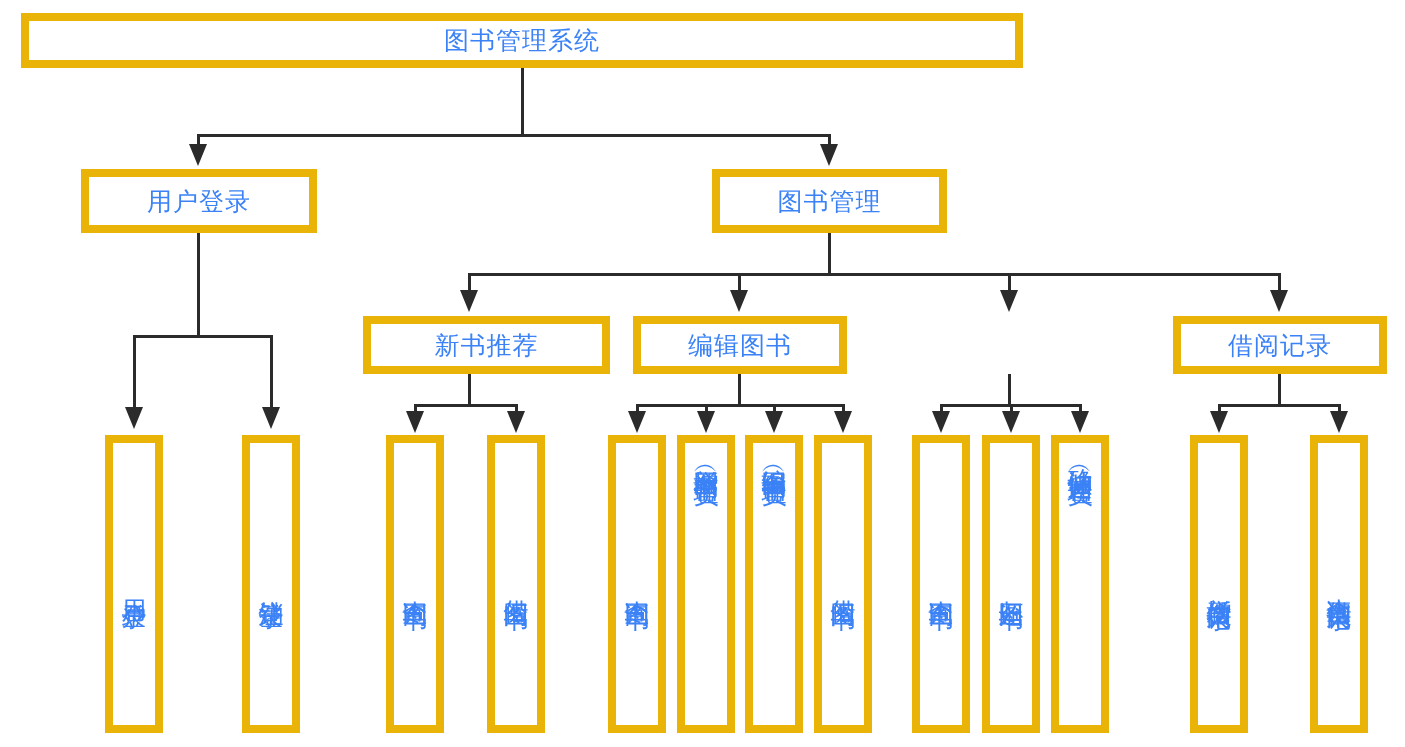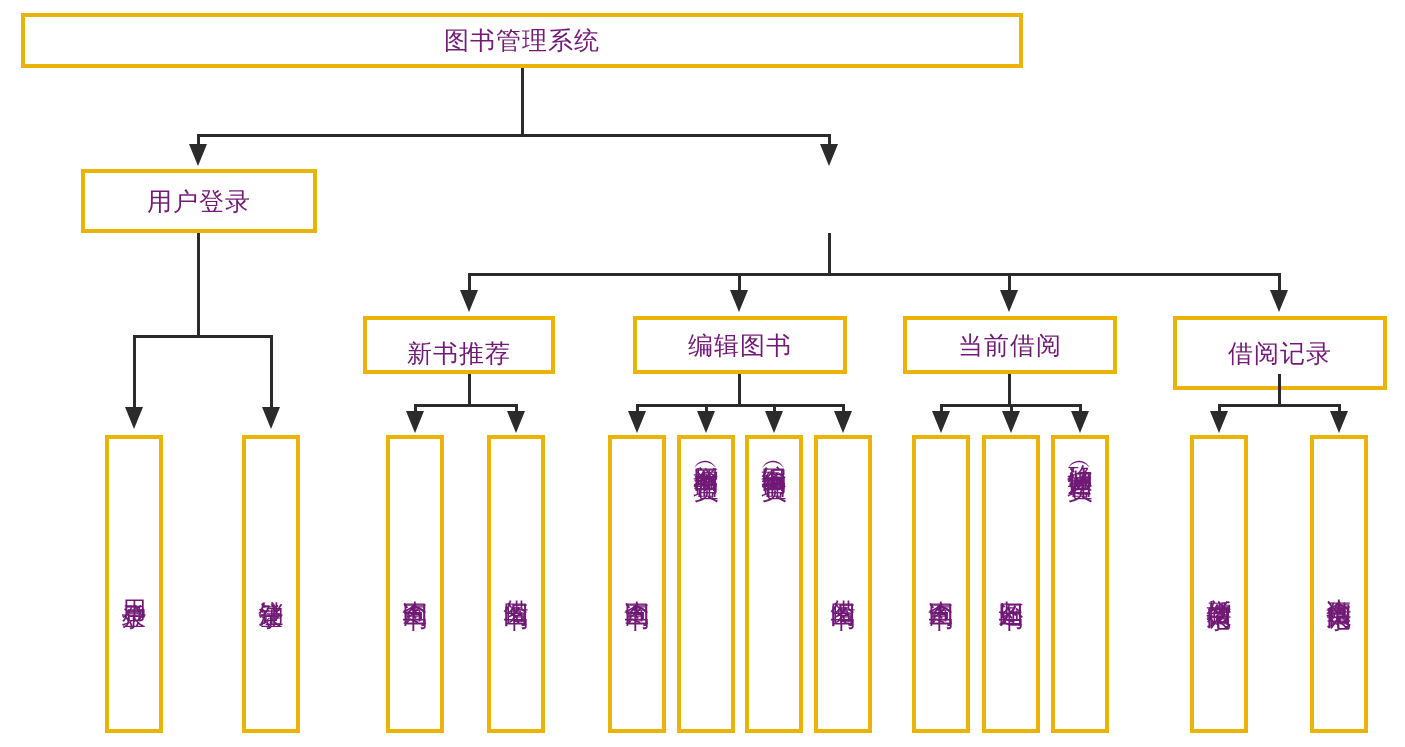--- a/index.html
+++ b/index.html
@@ -13,26 +13,26 @@
   #canvas {
     position: relative;
     width: 1405px;
     height: 747px;
     background: #ffffff;
     overflow: hidden;
   }
   .node {
     position: absolute;
     box-sizing: border-box;
-    border: 4px solid #eab308;
+    border: 8px solid #eab308;
     background: #ffffff;
     display: flex;
     align-items: center;
     justify-content: center;
-    color: #701a75;
+    color: #3b82f6;
   }
   .node.h {
     font-size: 25px;
     letter-spacing: 1px;
   }
   .node.v {
     writing-mode: vertical-rl;
     text-orientation: upright;
     font-size: 25px;
     letter-spacing: 2px;
@@ -83,50 +83,50 @@
   <div class="ln v" style="left:521px; top:68px; height:66px;"></div>
 
   <div class="ln h" style="left:197px; top:134px; width:632px;"></div>
   <div class="ln v" style="left:197px; top:134px; height:21px;"></div>
   <div class="arrow" style="left:189px; top:144px;"></div>
   <div class="ln v" style="left:828px; top:134px; height:21px;"></div>
   <div class="arrow" style="left:820px; top:144px;"></div>
 
   <div class="node h" style="left:81px; top:169px; width:236px; height:64px;">
     <span>用户登录</span>
+  </div>
+  <div class="node h" style="left:712px; top:169px; width:235px; height:64px;">
+    <span>图书管理</span>
   </div>
 
   <div class="ln v" style="left:197px; top:233px; height:102px;"></div>
   <div class="ln h" style="left:133px; top:335px; width:139px;"></div>
   <div class="ln v" style="left:133px; top:335px; height:78px;"></div>
   <div class="arrow" style="left:125px; top:407px;"></div>
   <div class="ln v" style="left:270px; top:335px; height:78px;"></div>
   <div class="arrow" style="left:262px; top:407px;"></div>
 
   <div class="ln v" style="left:828px; top:233px; height:40px;"></div>
   <div class="ln h" style="left:468px; top:273px; width:812px;"></div>
   <div class="ln v" style="left:468px; top:273px; height:24px;"></div>
   <div class="arrow" style="left:460px; top:290px;"></div>
   <div class="ln v" style="left:738px; top:273px; height:24px;"></div>
   <div class="arrow" style="left:730px; top:290px;"></div>
   <div class="ln v" style="left:1008px; top:273px; height:24px;"></div>
   <div class="arrow" style="left:1000px; top:290px;"></div>
   <div class="ln v" style="left:1278px; top:273px; height:24px;"></div>
   <div class="arrow" style="left:1270px; top:290px;"></div>
 
-  <div class="node h" style="left:363px; top:316px; width:192px; height:58px;align-items:flex-end;">
+  <div class="node h" style="left:363px; top:316px; width:247px; height:58px;">
     <span>新书推荐</span>
   </div>
   <div class="node h" style="left:633px; top:316px; width:214px; height:58px;">
     <span>编辑图书</span>
   </div>
-  <div class="node h" style="left:903px; top:316px; width:214px; height:58px;">
-    <span>当前借阅</span>
-  </div>
-  <div class="node h" style="left:1173px; top:316px; width:214px; height:74px;">
+  <div class="node h" style="left:1173px; top:316px; width:214px; height:58px;">
     <span>借阅记录</span>
   </div>
 
   <div class="ln v" style="left:468px; top:374px; height:30px;"></div>
   <div class="ln h" style="left:414px; top:404px; width:104px;"></div>
   <div class="ln v" style="left:414px; top:404px; height:12px;"></div>
   <div class="arrow" style="left:406px; top:411px;"></div>
   <div class="ln v" style="left:515px; top:404px; height:12px;"></div>
   <div class="arrow" style="left:507px; top:411px;"></div>
 

